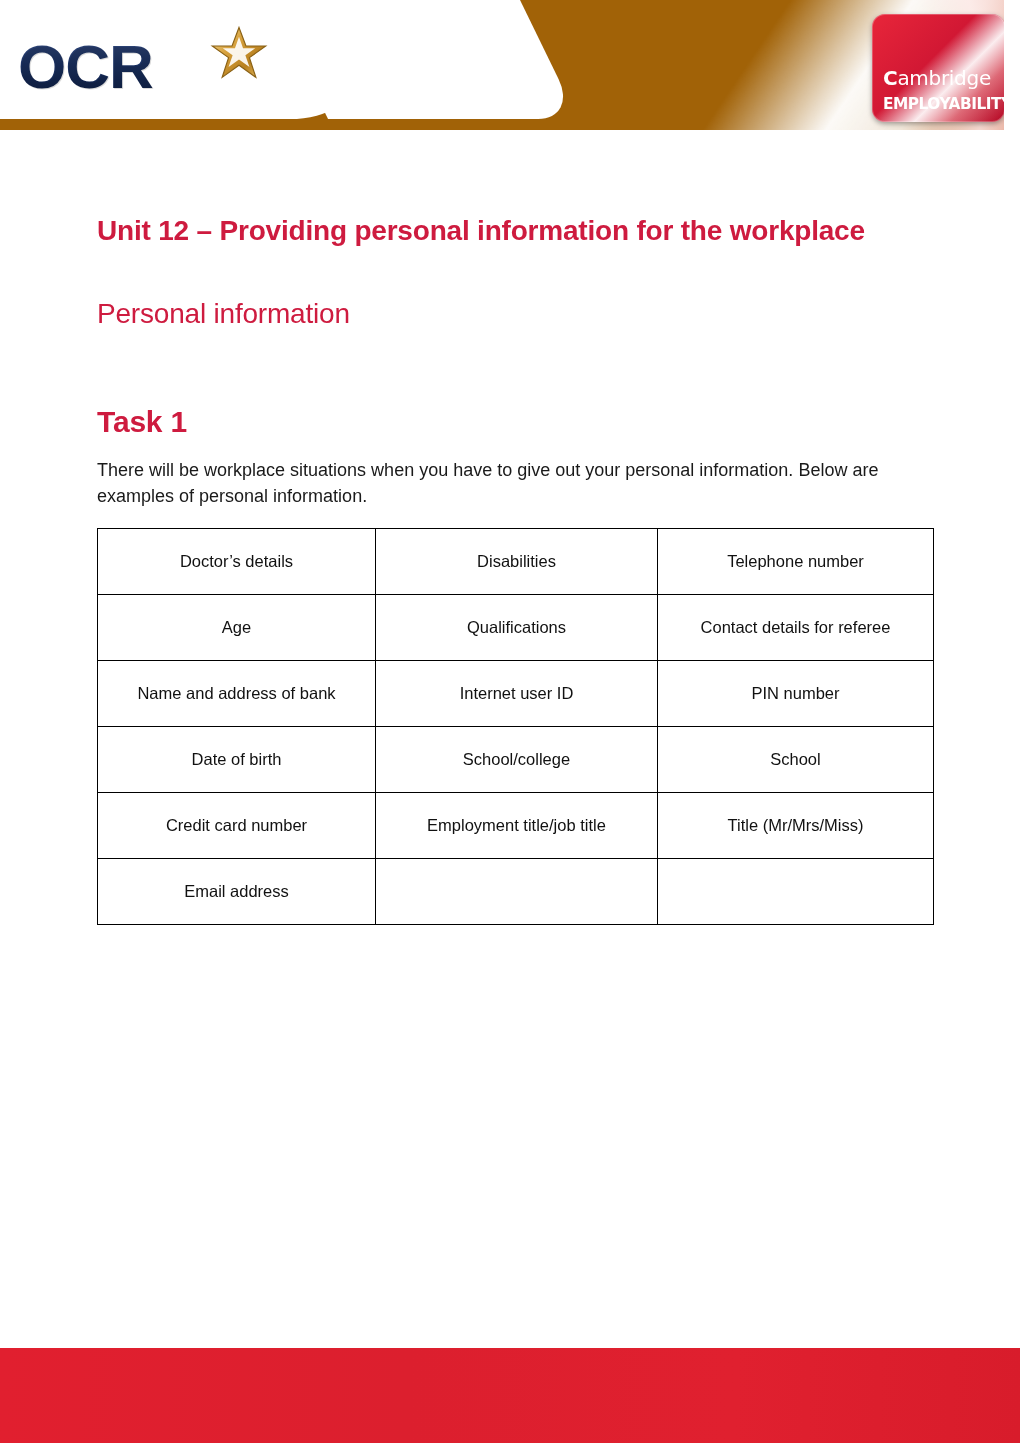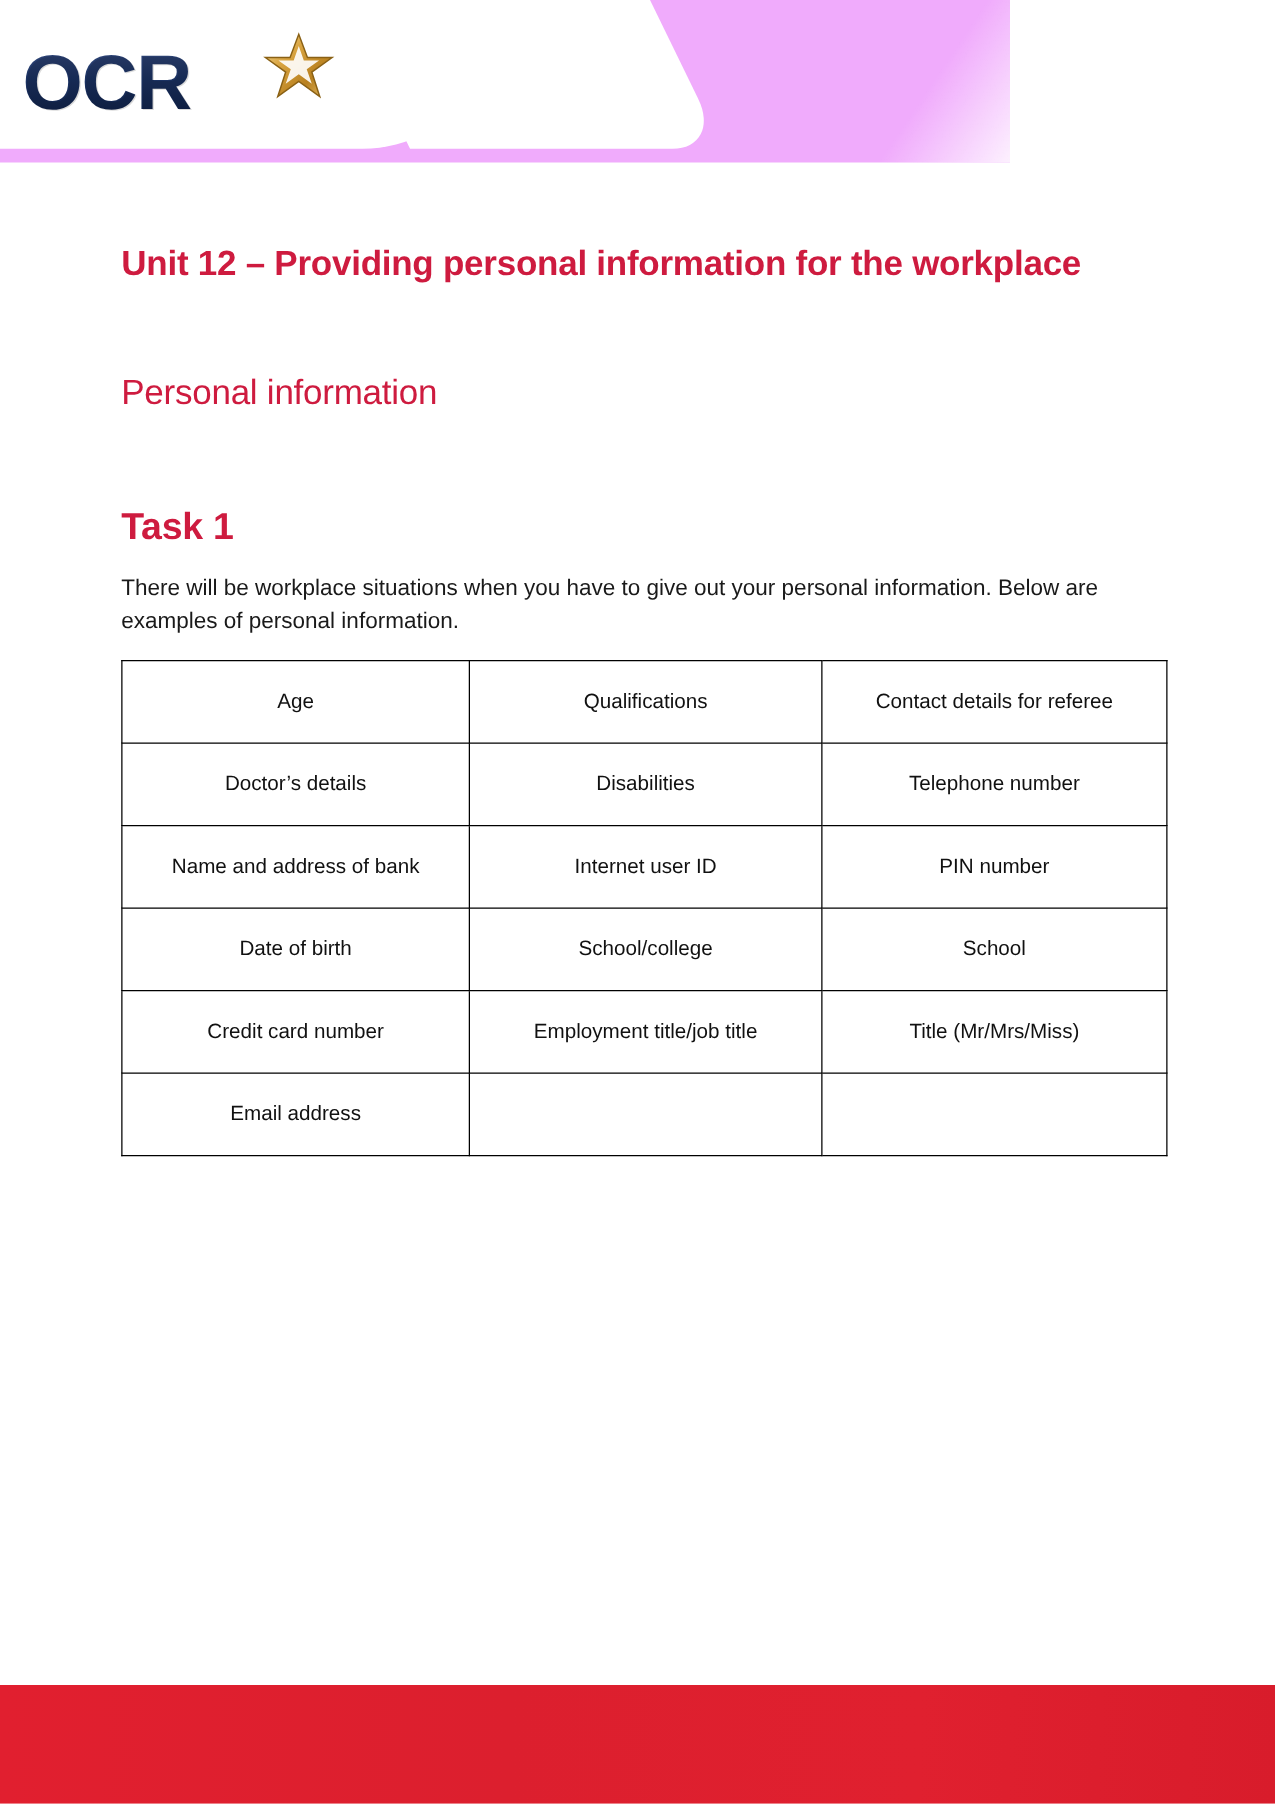--- a/index.html
+++ b/index.html
@@ -12,23 +12,23 @@
     background: #ffffff;
     font-family: "Liberation Sans", sans-serif;
     position: relative;
     overflow: hidden;
   }
 
   
   .header {
     position: absolute;
     top: 0; left: 0;
-    width: 808px;
+    width: 1004px;
     height: 130px;
-    background: #f0abfc;
+    background: #a16207;
     overflow: hidden;
   }
   
   .header-swoosh {
     position: absolute;
     top: -150px;
     left: 470px;
     width: 860px;
     height: 560px;
     background: linear-gradient(128deg,
@@ -164,21 +164,21 @@
   
   .content {
     position: absolute;
     top: 130px;
     left: 0;
     width: 1020px;
   }
   .page-title {
     position: absolute;
     left: 97px;
-    top: 44px;
+    top: 64px;
     width: 800px;
     color: #CE1B3F;
     font-size: 28px;
     font-weight: bold;
     line-height: 1.32;
     letter-spacing: -0.2px;
   }
   .section-title {
     position: absolute;
     left: 97px;
@@ -280,30 +280,30 @@
   <p class="intro-para">There will be workplace situations when you have to give out your personal information.  Below are examples of personal information.</p>
 
   <table class="info-table">
     <colgroup>
       <col class="c1">
         <col class="c2">
         <col class="c3">
     </colgroup>
     <tbody>
       <tr>
+        <td>Doctor’s details</td>
+        <td>Disabilities</td>
+        <td>Telephone number</td>
+      </tr>
+      <tr>
         <td>Age</td>
         <td>Qualifications</td>
         <td>Contact details for referee</td>
       </tr>
       <tr>
-        <td>Doctor’s details</td>
-        <td>Disabilities</td>
-        <td>Telephone number</td>
-      </tr>
-      <tr>
         <td>Name and address of bank</td>
         <td>Internet user ID</td>
         <td>PIN number</td>
       </tr>
       <tr>
         <td>Date of birth</td>
         <td>School/college</td>
         <td>School</td>
       </tr>
       <tr>

